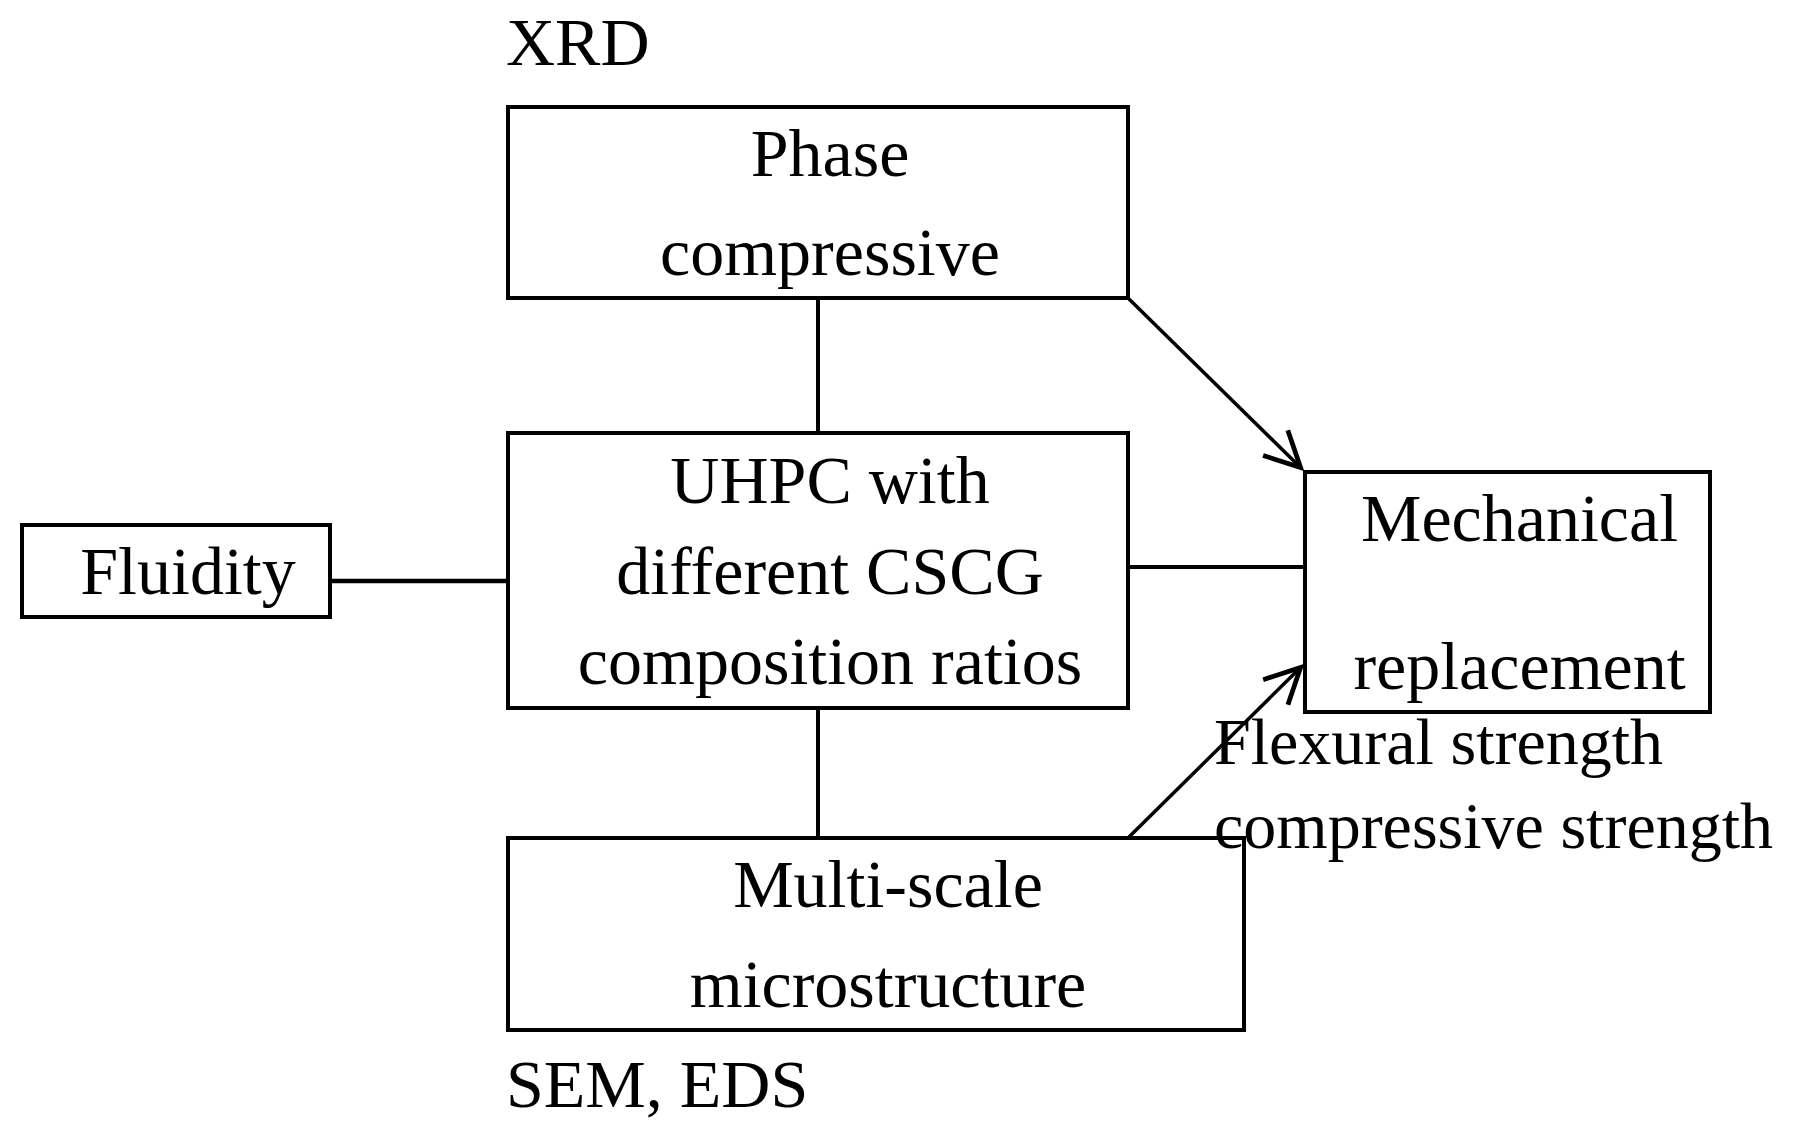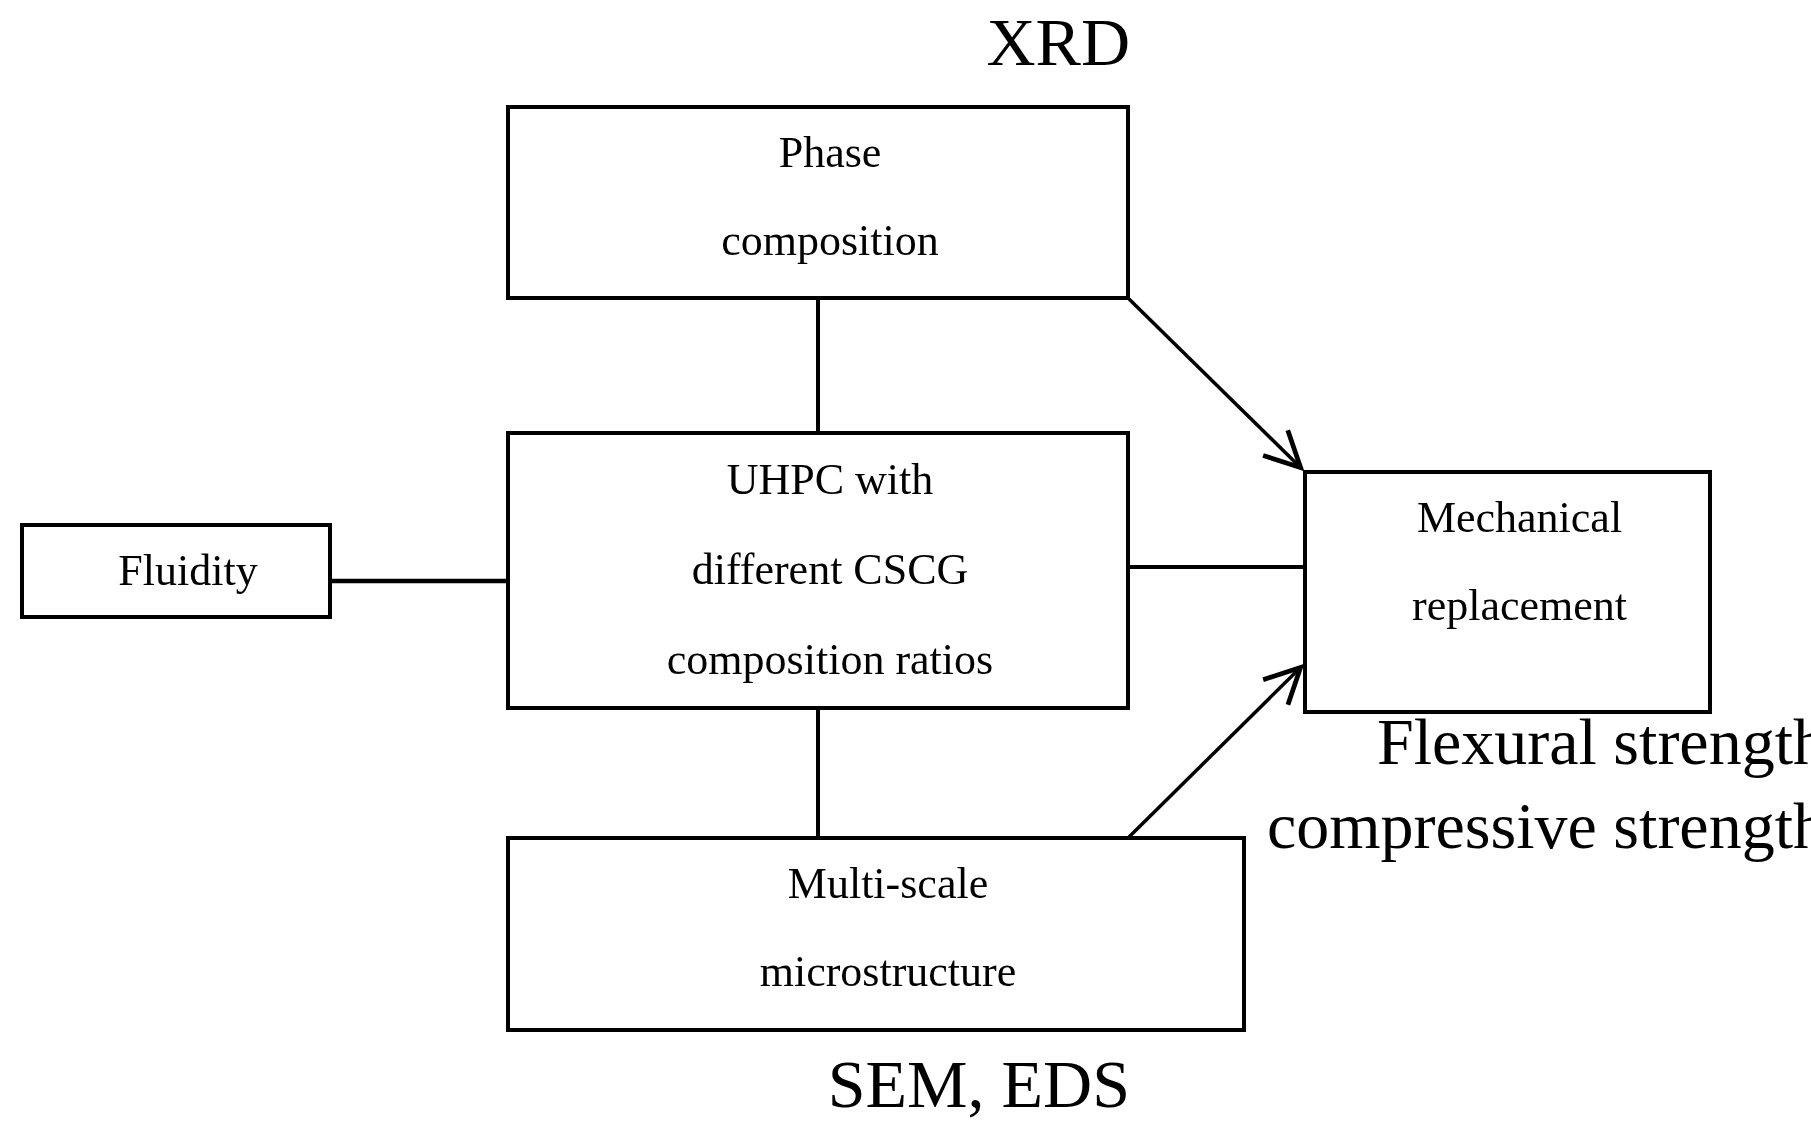--- a/index.html
+++ b/index.html
@@ -19,35 +19,35 @@
   .wires{position:absolute;left:0;top:0;width:1811px;height:1129px;}
   .wires .stroke{stroke:var(--ink);fill:none;}
   .node{
     position:absolute;
     box-sizing:border-box;
     border:4px solid var(--ink);
     background:var(--paper);
     display:flex;
     flex-direction:column;
     align-items:center;
-    justify-content:flex-start;
+    justify-content:space-between;
     text-align:center;
-    font-size:44px;
+    font-size:68px;
     line-height:88px;
     white-space:nowrap;
     padding-left:24px;
   }
   .node-phase   {left:506px; top:105px; width:624px; height:195px;}
   .node-uhpc    {left:506px; top:431px; width:624px; height:279px; line-height:90px;}
   .node-fluidity{left:20px;  top:523px; width:312px; height:96px;}
   .node-mech    {left:1303px;top:470px; width:409px; height:244px;}
   .node-multi   {left:506px; top:836px; width:740px; height:196px;}
   .floating-label{
     position:absolute;
-    text-align:right;
+    text-align:left;
     font-size:68px;
     line-height:72px;
     white-space:nowrap;
   }
   .label-xrd    {left:506px;  top:6px;    width:624px;}
   .label-semeds {left:506px;  top:1048px; width:624px;}
   .label-flex   {left:1214px; top:700px;  width:612px; line-height:84px; font-size:66px;}
 </style>
 </head>
 <body>
@@ -73,21 +73,21 @@
 
     <line class="stroke" x1="1129" y1="837" x2="1299" y2="669" stroke-width="3.5" marker-end="url(#openArrow)"></line>
   </svg>
 
   <div class="floating-label label-xrd">
     <span>XRD</span>
   </div>
 
   <div class="node node-phase">
     <span>Phase</span>
-    <span>composition</span>
+    <span>compressive</span>
   </div>
 
   <div class="node node-uhpc">
     <span>UHPC with</span>
     <span>different CSCG</span>
     <span>composition ratios</span>
   </div>
 
   <div class="node node-fluidity">
     <span>Fluidity</span>

